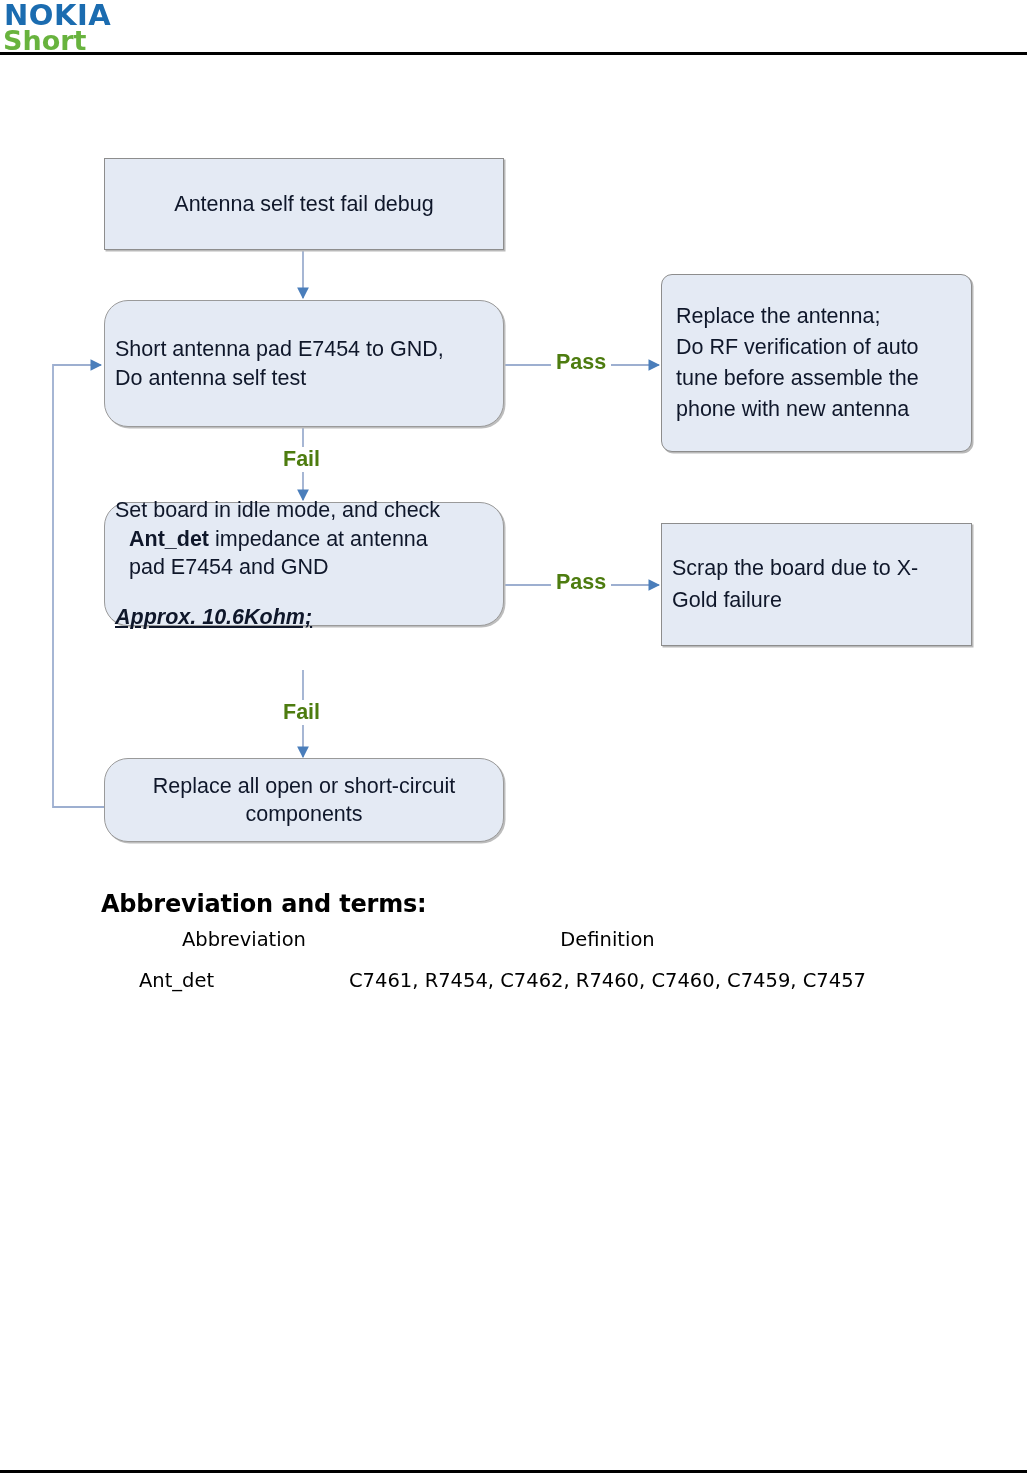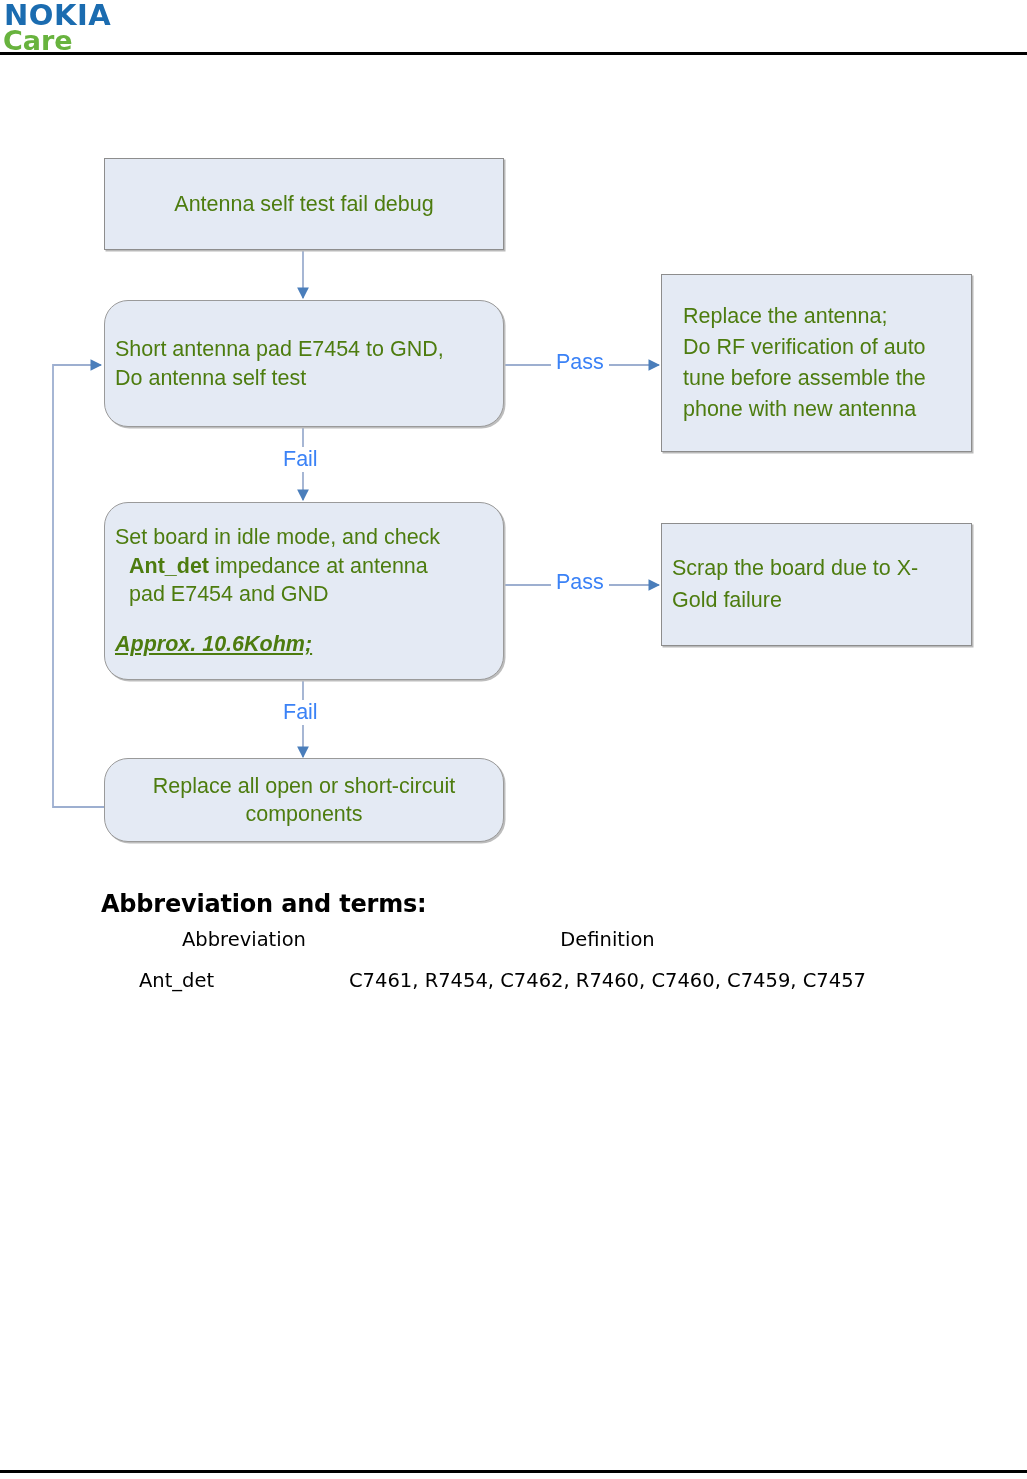--- a/index.html
+++ b/index.html
@@ -76,42 +76,43 @@
   }
 
   .node {
     position: absolute;
     background: #e4eaf4;
     box-sizing: border-box;
     display: flex;
     align-items: center;
     font-size: 21.5px;
     line-height: 1.32;
-    color: #4d7c0f;
+    color: #0f172a;
   }
   .node.rect {
     border: 1.5px solid #8d8d8d;
     box-shadow: 1.5px 1.5px 0 0 #b9b9b9;
   }
   .node.round {
     border: 1.5px solid #9a9a9a;
     border-radius: 24px;
     box-shadow: 1.5px 1.5px 0 0 #bdbdbd;
   }
   .node .txt { width: 100%; }
   .node.center .txt { text-align: center; }
   .node.left .txt { text-align: left; }
 
   .edge-label {
     position: absolute;
     font-size: 21.5px;
-    color: #3b82f6;
+    color: #4d7c0f;
     background: #ffffff;
     padding: 0 5px;
     white-space: nowrap;
+    font-weight: bold;
   }
 
   .ind { display: inline-block; padding-left: 14px; }
   .b { font-weight: bold; }
   .bi-u {
     font-weight: bold;
     font-style: italic;
     text-decoration: underline;
   }
 
@@ -147,21 +148,21 @@
     padding: 0 0 18px 0;
   }
   #terms td { padding: 0; }
   #terms .col-abbr { width: 210px; }
 </style>
 </head>
 <body>
 
 <div id="header-logo">
   <span class="logo-nokia">NOKIA</span>
-  <span class="logo-care">Care</span>
+  <span class="logo-care">Short</span>
 </div>
 <div id="header-rule"></div>
 
 <div id="flowchart">
 
   <svg id="flow-svg" viewBox="0 0 1027 880" xmlns="http://www.w3.org/2000/svg">
     <defs>
       <marker id="arrow" viewBox="0 0 10 10" refX="9" refY="5" markerWidth="6.5" markerHeight="6.5" orient="auto-start-reverse">
         <path d="M 0 0 L 10 5 L 0 10 z" fill="#4a7ebb"></path>
       </marker>
@@ -186,30 +187,30 @@
     </div>
   </div>
 
   <div class="node round left" style="left:104px; top:300px; width:400px; height:127px; padding:0 10px;">
     <div class="txt">
       <span>Short antenna pad E7454 to GND,</span><br>
       <span>Do antenna self test</span>
     </div>
   </div>
 
-  <div class="node rect left" style="left:661px; top:274px; width:311px; height:178px; padding:0 21px;">
+  <div class="node rect left" style="left:661px; top:274px; width:311px; height:178px; padding:0 14px;border-radius:11px;">
     <div class="txt" style="line-height:1.45;">
       <span>Replace the antenna;</span><br>
       <span>Do RF verification of auto</span><br>
       <span>tune before assemble the</span><br>
       <span>phone with new antenna</span>
     </div>
   </div>
 
-  <div class="node round left" style="left:104px; top:502px; width:400px; height:178px; padding:0 10px;">
+  <div class="node round left" style="left:104px; top:502px; width:400px; height:124px; padding:0 10px;">
     <div class="txt">
       <span>Set board in idle mode, and check</span><br>
       <span class="ind">
         <span class="b">Ant_det</span><span> impedance at antenna</span>
       </span><br>
       <span class="ind">pad E7454 and GND</span>
       <div style="height:22px;"></div>
       <span class="bi-u">Approx. 10.6Kohm;</span>
     </div>
   </div>

